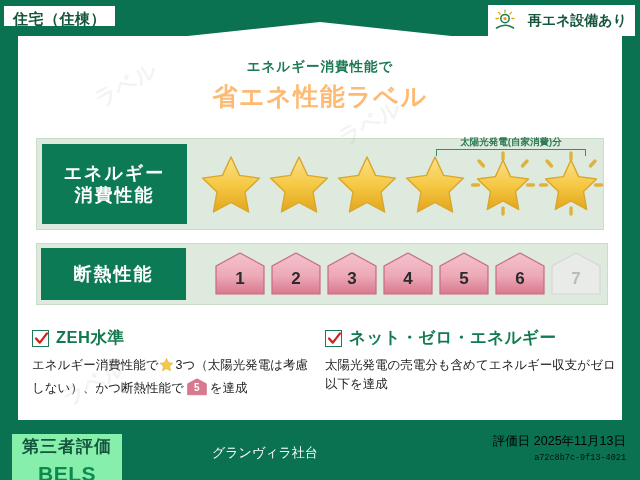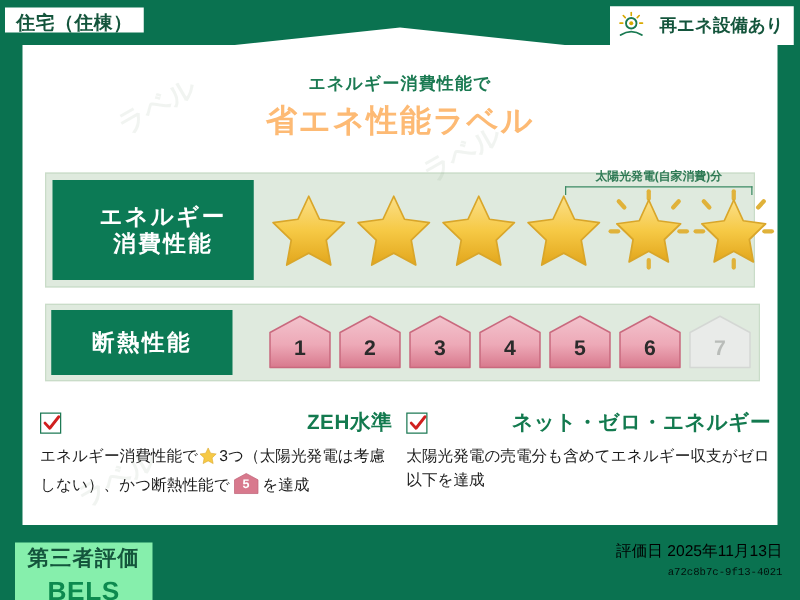--- a/index.html
+++ b/index.html
@@ -116,21 +116,21 @@
     color: #ffffff;
     font-weight: bold;
     display: flex;
     flex-direction: column;
     align-items: center;
     justify-content: center;
     line-height: 1.25;
     flex: 0 0 auto;
     letter-spacing: 2px;
   }
-  #panel-energy .panel-label { width: 145px; font-size: 18px; margin: 5px; padding-left: 16px; }
+  #panel-energy .panel-label { width: 145px; font-size: 18px; margin: 5px; }
   #panel-insul  .panel-label { width: 145px; font-size: 18px; margin: 4px; }
 
   .panel-content {
     position: relative;
     flex: 1 1 auto;
     display: flex;
     align-items: center;
   }
 
   
@@ -195,21 +195,20 @@
   
   .check-col { position: absolute; top: 327px; }
   #check-zeh { left: 32px;  width: 282px; }
   #check-nze { left: 325px; width: 292px; }
 
   .check-head {
     display: flex;
     align-items: center;
     gap: 7px;
     margin-bottom: 7px;
-    justify-content: space-between;
   }
   .check-box {
     width: 17px; height: 17px;
     border: 1.5px solid #1e7a55;
     box-sizing: border-box;
     position: relative;
     flex: 0 0 auto;
     background: #fff;
   }
   .check-box svg { position: absolute; left: 1px; top: 0px; }
@@ -507,19 +506,20 @@
       <span class="check-title">ネット・ゼロ・エネルギー</span>
     </div>
     <div class="check-desc">太陽光発電の売電分も含めてエネルギー収支がゼロ以下を達成</div>
   </div>
 
   <div class="footer">
     <div class="bels-box">
       <span class="bels-jp">第三者評価</span>
       <span class="bels-en">BELS</span>
     </div>
+    <div class="owner-name">グランヴィラ社台</div>
     <div class="eval-block">
       <div class="eval-date">評価日 2025年11月13日</div>
       <div class="eval-id">a72c8b7c-9f13-4021</div>
     </div>
   </div>
 
 </div>
 
 </body></html>

